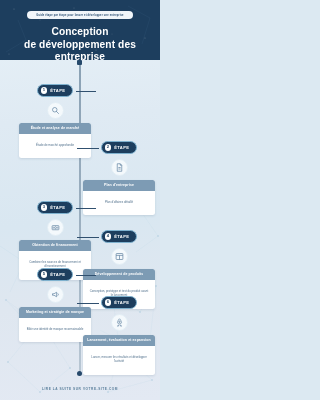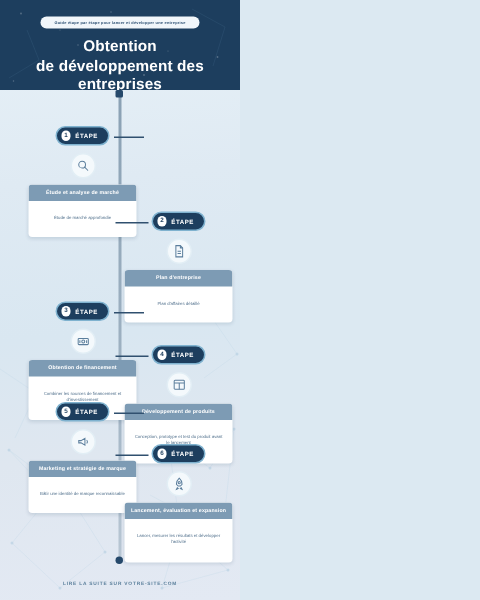--- a/index.html
+++ b/index.html
@@ -212,22 +212,22 @@
         <circle cx="40" cy="20" r=".4"></circle>
           <circle cx="112" cy="34" r=".4"></circle>
       </g>
       <g stroke="#6f9cbe" stroke-width=".35" fill="none" opacity=".45">
         <path d="M6 52 L26 40 L18 20"></path>
           <path d="M128 6 L150 18 L142 44"></path>
       </g>
     </svg>
     <div class="pill">Guide étape par étape pour lancer et développer une entreprise</div>
     <div class="title">
-      <span>Obtention</span><br>
-      <span>de développement des entreprises</span>
+      <span>Conception</span><br>
+      <span>de développement des entreprise</span>
     </div>
   </div>
 
   <div class="spine"></div>
   <div class="spine-cap top"></div>
   <div class="spine-cap bot"></div>
 
   <div id="steps-host">
       <div class="step left" style="top: 84px;">
         <div class="connector" style="right: -2px; width: 20px;"></div>

